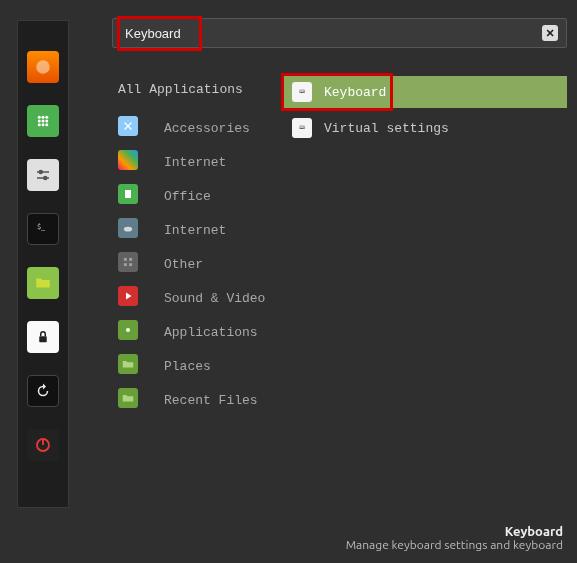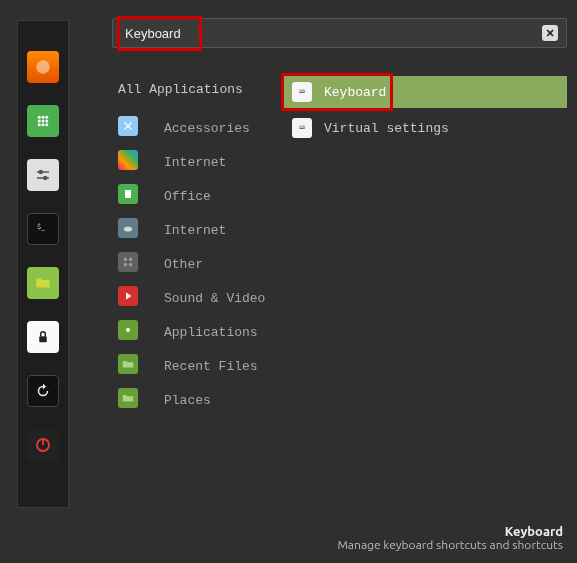--- a/index.html
+++ b/index.html
@@ -314,47 +314,47 @@
       </div>
       <div class="category">
         <span class="ci prefs">
           <svg viewBox="0 0 24 24" width="12" height="12">
               <circle cx="12" cy="12" r="4" fill="#fff"></circle>
             </svg>
         </span>
         <span>Applications</span>
       </div>
       <div class="category">
+        <span class="ci places">
+          <svg viewBox="0 0 24 24" width="14" height="14">
+              <path d="M3 7h6l2 2h10v9H3z" fill="#aed581"></path>
+            </svg>
+        </span>
+        <span>Places</span>
+      </div>
+      <div class="category">
         <span class="ci recent">
           <svg viewBox="0 0 24 24" width="14" height="14">
               <path d="M3 7h6l2 2h10v9H3z" fill="#aed581"></path>
             </svg>
         </span>
         <span>Recent Files</span>
-      </div>
-      <div class="category">
-        <span class="ci places">
-          <svg viewBox="0 0 24 24" width="14" height="14">
-              <path d="M3 7h6l2 2h10v9H3z" fill="#aed581"></path>
-            </svg>
-        </span>
-        <span>Places</span>
       </div>
     </div>
 
     <div class="results">
       <div class="result selected">
         <div class="result-highlight"></div>
         <span class="ri">⌨</span>
         <span>Keyboard</span>
       </div>
       <div class="result">
         <span class="ri">⌨</span>
         <span>Virtual settings</span>
       </div>
     </div>
   </div>
 </div>
 
 <div class="footer">
   <div class="title">Keyboard</div>
-  <div class="desc">Manage keyboard shortcuts and shortcuts</div>
+  <div class="desc">Manage keyboard settings and keyboard</div>
 </div>
 
 </body></html>

